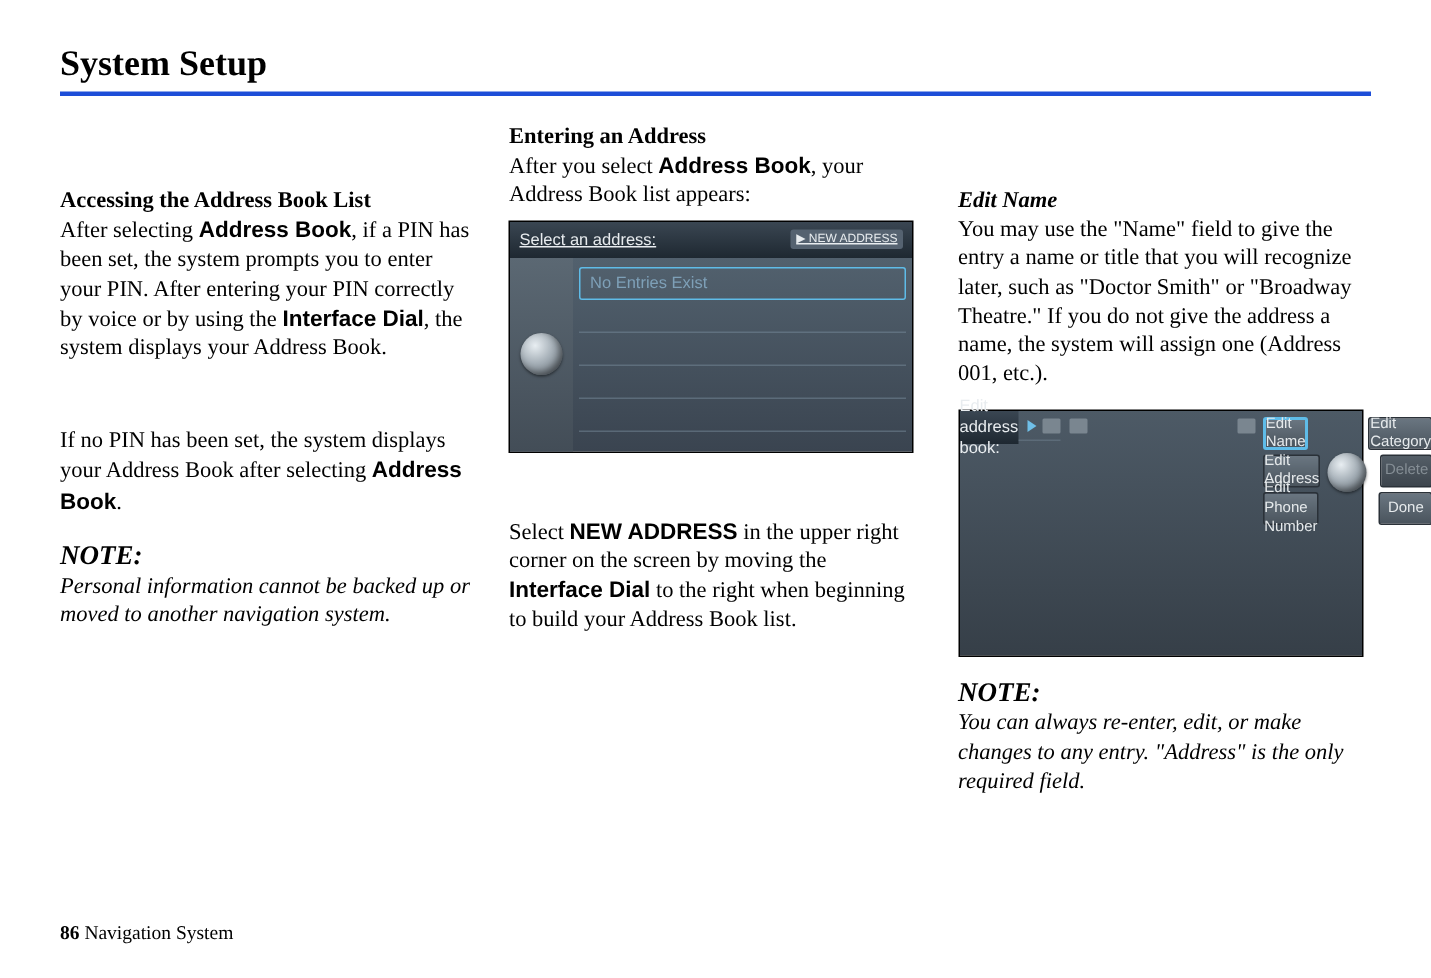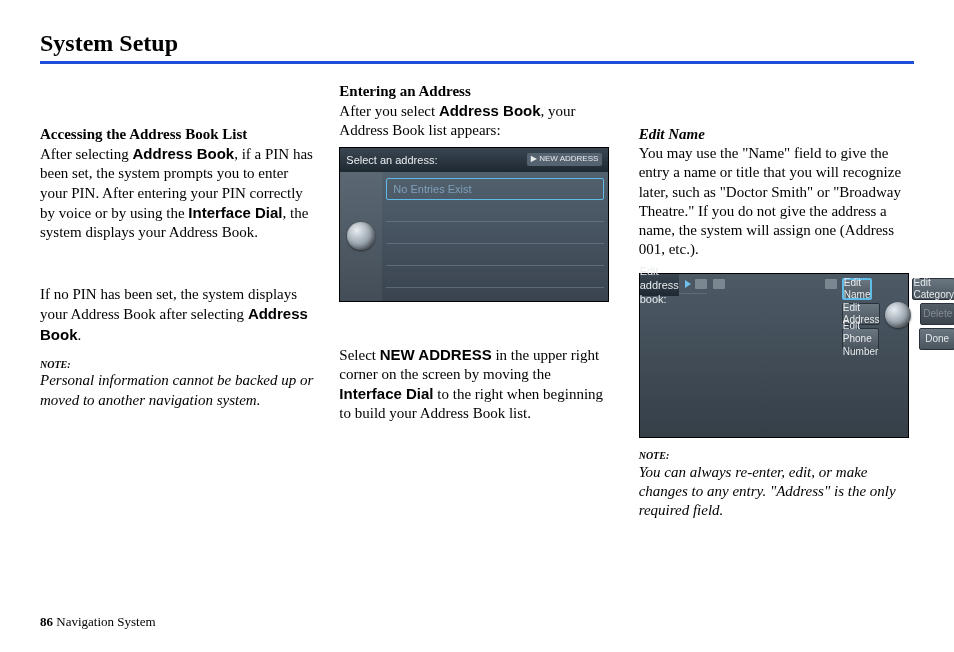--- a/index.html
+++ b/index.html
@@ -35,21 +35,21 @@
   }
   .subheading {
     font-weight: bold;
     font-style: italic;
     font-size: 15px;
   }
   .para { margin-bottom: 14px; margin-top: 43px; }
   .note-label {
     font-style: italic;
     font-weight: bold;
-    font-size: 10px;
+    font-size: 18px;
   }
   .note-body {
     font-style: italic;
     font-size: 15px;
   }
   .bold-inline { font-family: Arial, Helvetica, sans-serif; font-weight: bold; }
 
   
   .screen1 {
     width: 270px;
@@ -62,20 +62,21 @@
   }
   .screen1-top {
     height: 24px;
     background: linear-gradient(#3a4652, #1e2831);
     color: #e8ecef;
     font-size: 11px;
     display: flex;
     align-items: center;
     justify-content: space-between;
     padding: 12px 6px;
+    text-decoration: underline;
   }
   .screen1-badge {
     font-size: 8px;
     background: #556270;
     padding: 1px 4px;
     border-radius: 2px;
     color: #e8ecef;
   }
   .screen1-body {
     flex: 1;

